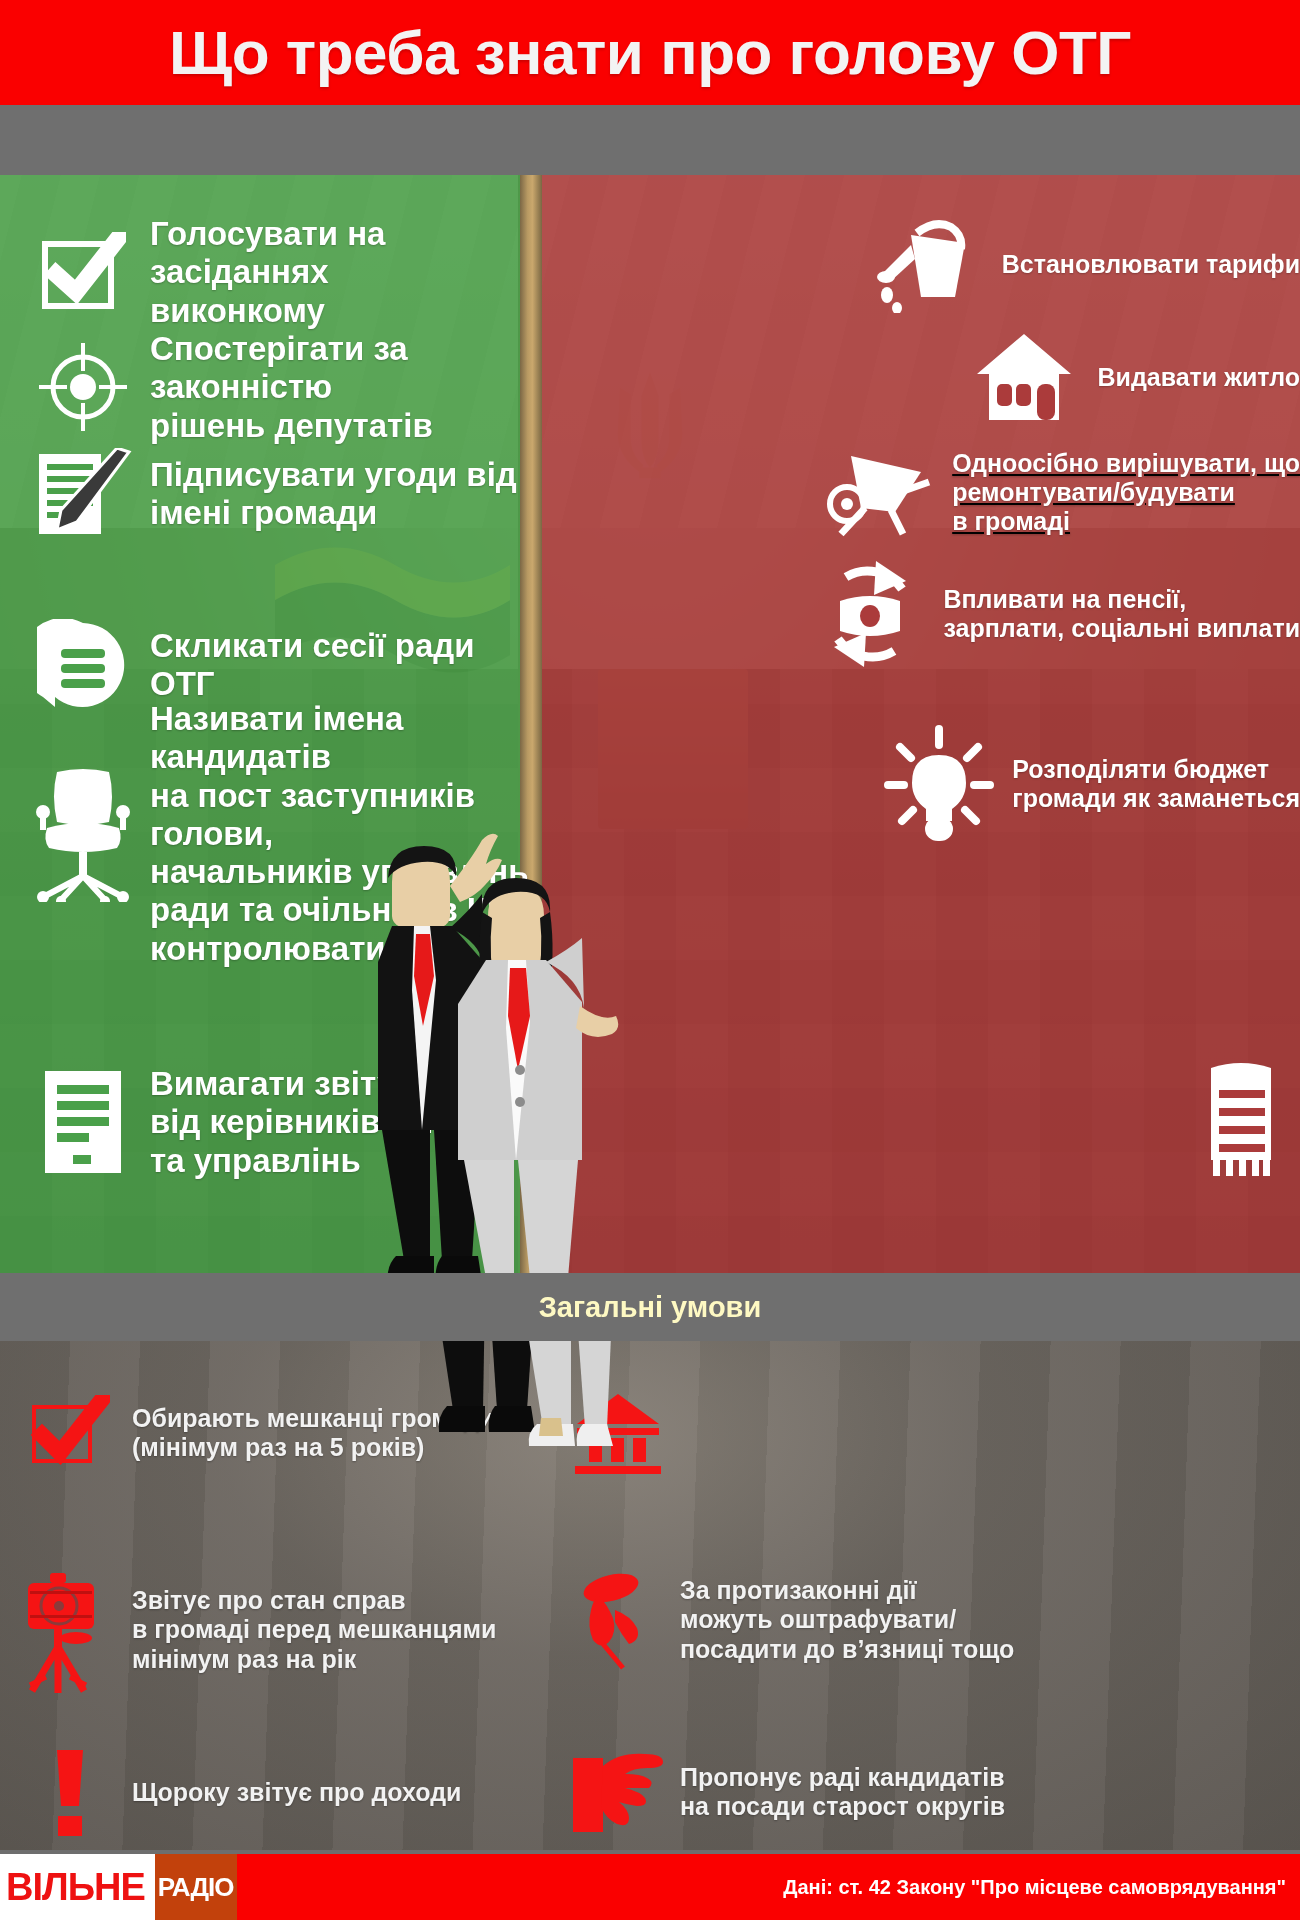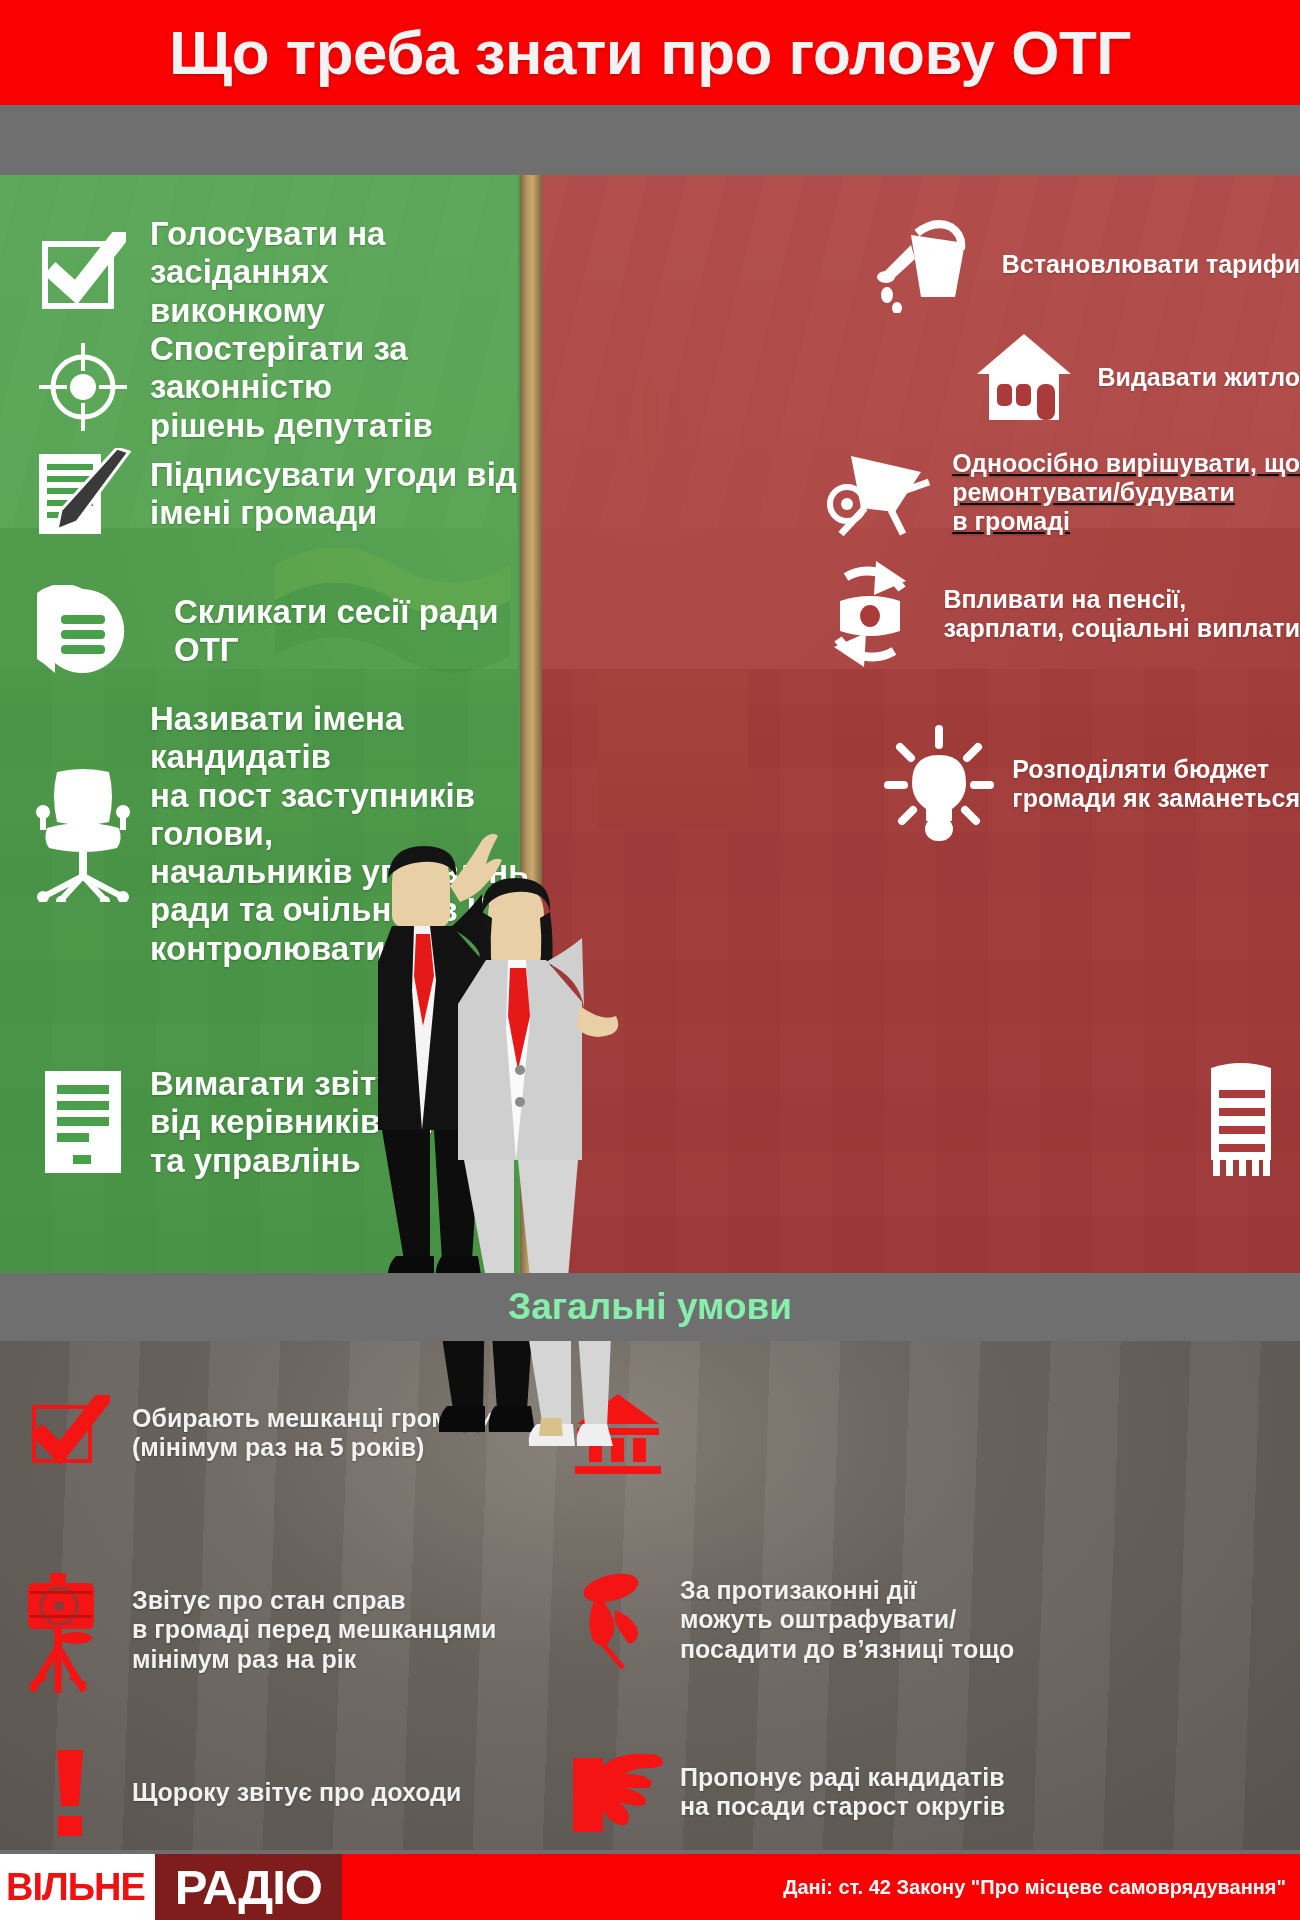--- a/index.html
+++ b/index.html
@@ -132,21 +132,21 @@
 
   
   .section-band {
     position: absolute; left: 0; top: 1273px;
     width: 1300px; height: 68px;
     background: #6f6f6f;
     display: flex; align-items: center; justify-content: center;
     z-index: 30;
   }
   .section-band .label {
-    color: #86efac; font-size: 37px; font-weight: bold; text-align: right;
+    color: #fef9c3; font-size: 29px; font-weight: bold; text-align: right;
   }
 
   
   .bottom {
     position: absolute; left: 0; top: 1341px;
     width: 1300px; height: 509px;
     background:
       radial-gradient(ellipse at 46% 18%, rgba(180,170,155,.38) 0%, rgba(120,112,100,.18) 38%, rgba(60,55,48,.30) 100%),
       repeating-linear-gradient(92deg, rgba(0,0,0,.07) 0 70px, rgba(255,255,255,.035) 70px 140px),
       #6b6661;
@@ -173,23 +173,23 @@
     z-index: 50;
     display: flex; align-items: center;
   }
   .logo-wrap { display: flex; align-items: stretch; height: 66px; }
   .logo-a {
     background: #ffffff; color: #ee1111;
     display: flex; align-items: center; padding: 0 10px 0 6px;
     font-size: 38px; font-weight: bold; letter-spacing: -1px;
   }
   .logo-b {
-    background: #7f1d1d; color: #ffffff;
-    display: flex; align-items: center; padding: 0 20px;
-    font-size: 49px; font-weight: bold; letter-spacing: -1px;
+    background: #c2410c; color: #ffffff;
+    display: flex; align-items: center; padding: 0 3px;
+    font-size: 26px; font-weight: bold; letter-spacing: -1px;
   }
   .footer-note {
     margin-left: auto; margin-right: 14px;
     color: #ffffff; font-size: 20px; font-weight: bold;
     white-space: nowrap;
   }
 
   
   .people { position: absolute; left: 330px; top: 830px; width: 300px; height: 470px; z-index: 25; }
   .people2 { position: absolute; left: 395px; top: 1290px; width: 220px; height: 200px; z-index: 24; }
@@ -269,21 +269,21 @@
             <rect x="14" y="52" width="46" height="6"></rect>
             <rect x="14" y="64" width="28" height="6"></rect>
           </g>
           <path d="M96 4 L84 0 L28 62 L24 82 L44 74 Z" fill="#3a3a3a" stroke="#fff" stroke-width="3"></path>
         </svg>
       </span>
       <span class="txt">Підписувати угоди від
 імені громади</span>
     </div>
 
-    <div class="item" style="top:585px;gap:24px;">
+    <div class="item" style="top:619px;">
       <span class="ico">
         <svg width="92" height="92" viewBox="0 0 92 92">
           <path d="M46 4 A42 42 0 1 1 18 78 L18 88 L6 78 A42 42 0 0 1 46 4 Z" fill="#fff"></path>
           <g fill="#4aa04a">
             <rect x="24" y="30" width="44" height="9" rx="4"></rect>
             <rect x="24" y="45" width="44" height="9" rx="4"></rect>
             <rect x="24" y="60" width="44" height="9" rx="4"></rect>
           </g>
         </svg>
       </span>

